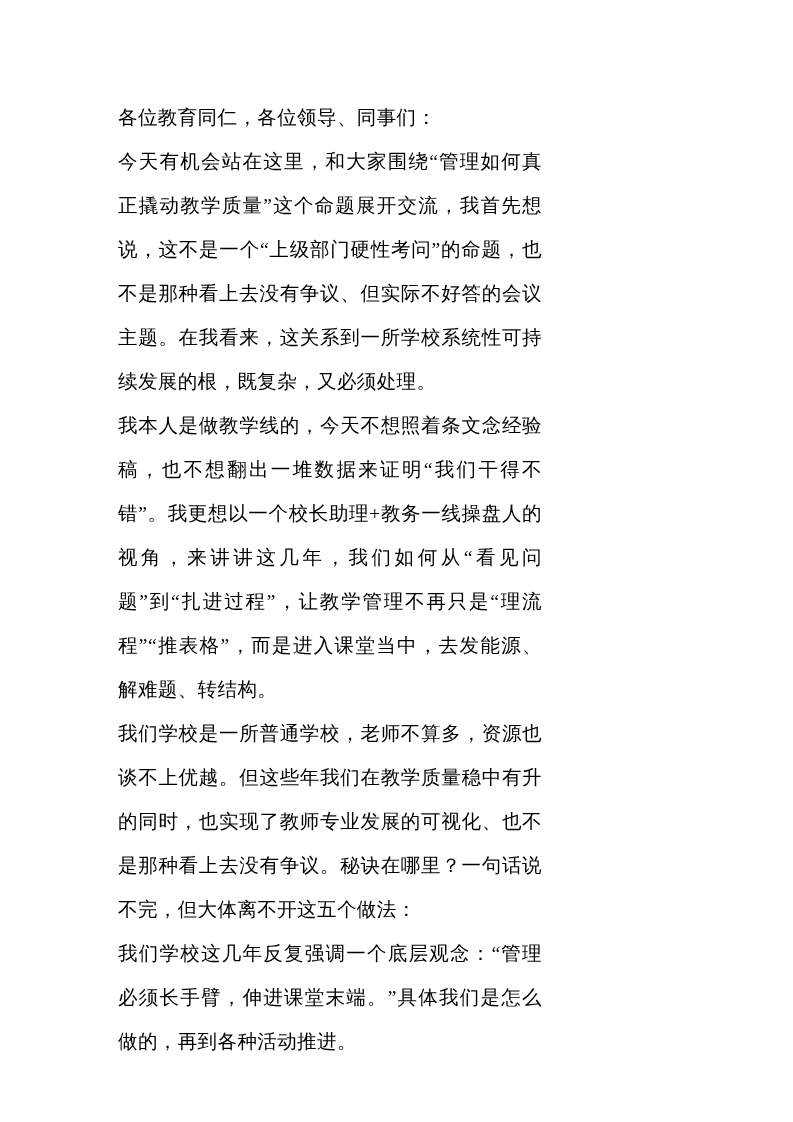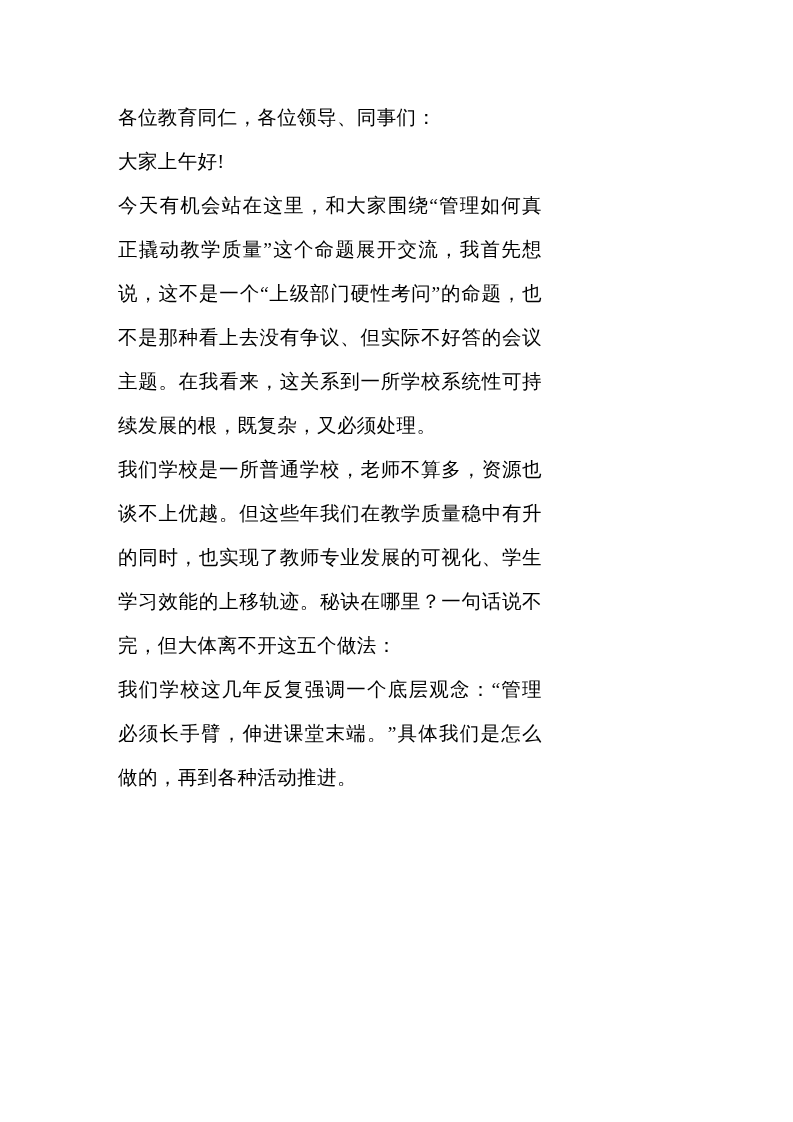--- a/index.html
+++ b/index.html
@@ -37,18 +37,18 @@
   .para + .para {
     margin-top: 0px;
   }
 </style>
 </head>
 <body>
 
 <div class="page">
   <div class="doc-body">
     <p class="para">各位教育同仁，各位领导、同事们：</p>
-    <p class="para">大家上午好!</p>
     <p class="para">今天有机会站在这里，和大家围绕“管理如何真正撬动教学质量”这个命题展开交流，我首先想说，这不是一个“上级部门硬性考问”的命题，也不是那种看上去没有争议、但实际不好答的会议主题。在我看来，这关系到一所学校系统性可持续发展的根，既复杂，又必须处理。</p>
-    <p class="para">我们学校是一所普通学校，老师不算多，资源也谈不上优越。但这些年我们在教学质量稳中有升的同时，也实现了教师专业发展的可视化、学生学习效能的上移轨迹。秘诀在哪里？一句话说不完，但大体离不开这五个做法：</p>
+    <p class="para">我本人是做教学线的，今天不想照着条文念经验稿，也不想翻出一堆数据来证明“我们干得不错”。我更想以一个校长助理+教务一线操盘人的视角，来讲讲这几年，我们如何从“看见问题”到“扎进过程”，让教学管理不再只是“理流程”“推表格”，而是进入课堂当中，去发能源、解难题、转结构。</p>
+    <p class="para">我们学校是一所普通学校，老师不算多，资源也谈不上优越。但这些年我们在教学质量稳中有升的同时，也实现了教师专业发展的可视化、也不是那种看上去没有争议。秘诀在哪里？一句话说不完，但大体离不开这五个做法：</p>
     <p class="para">我们学校这几年反复强调一个底层观念：“管理必须长手臂，伸进课堂末端。”具体我们是怎么做的，再到各种活动推进。</p>
   </div>
 </div>
 
 </body></html>

